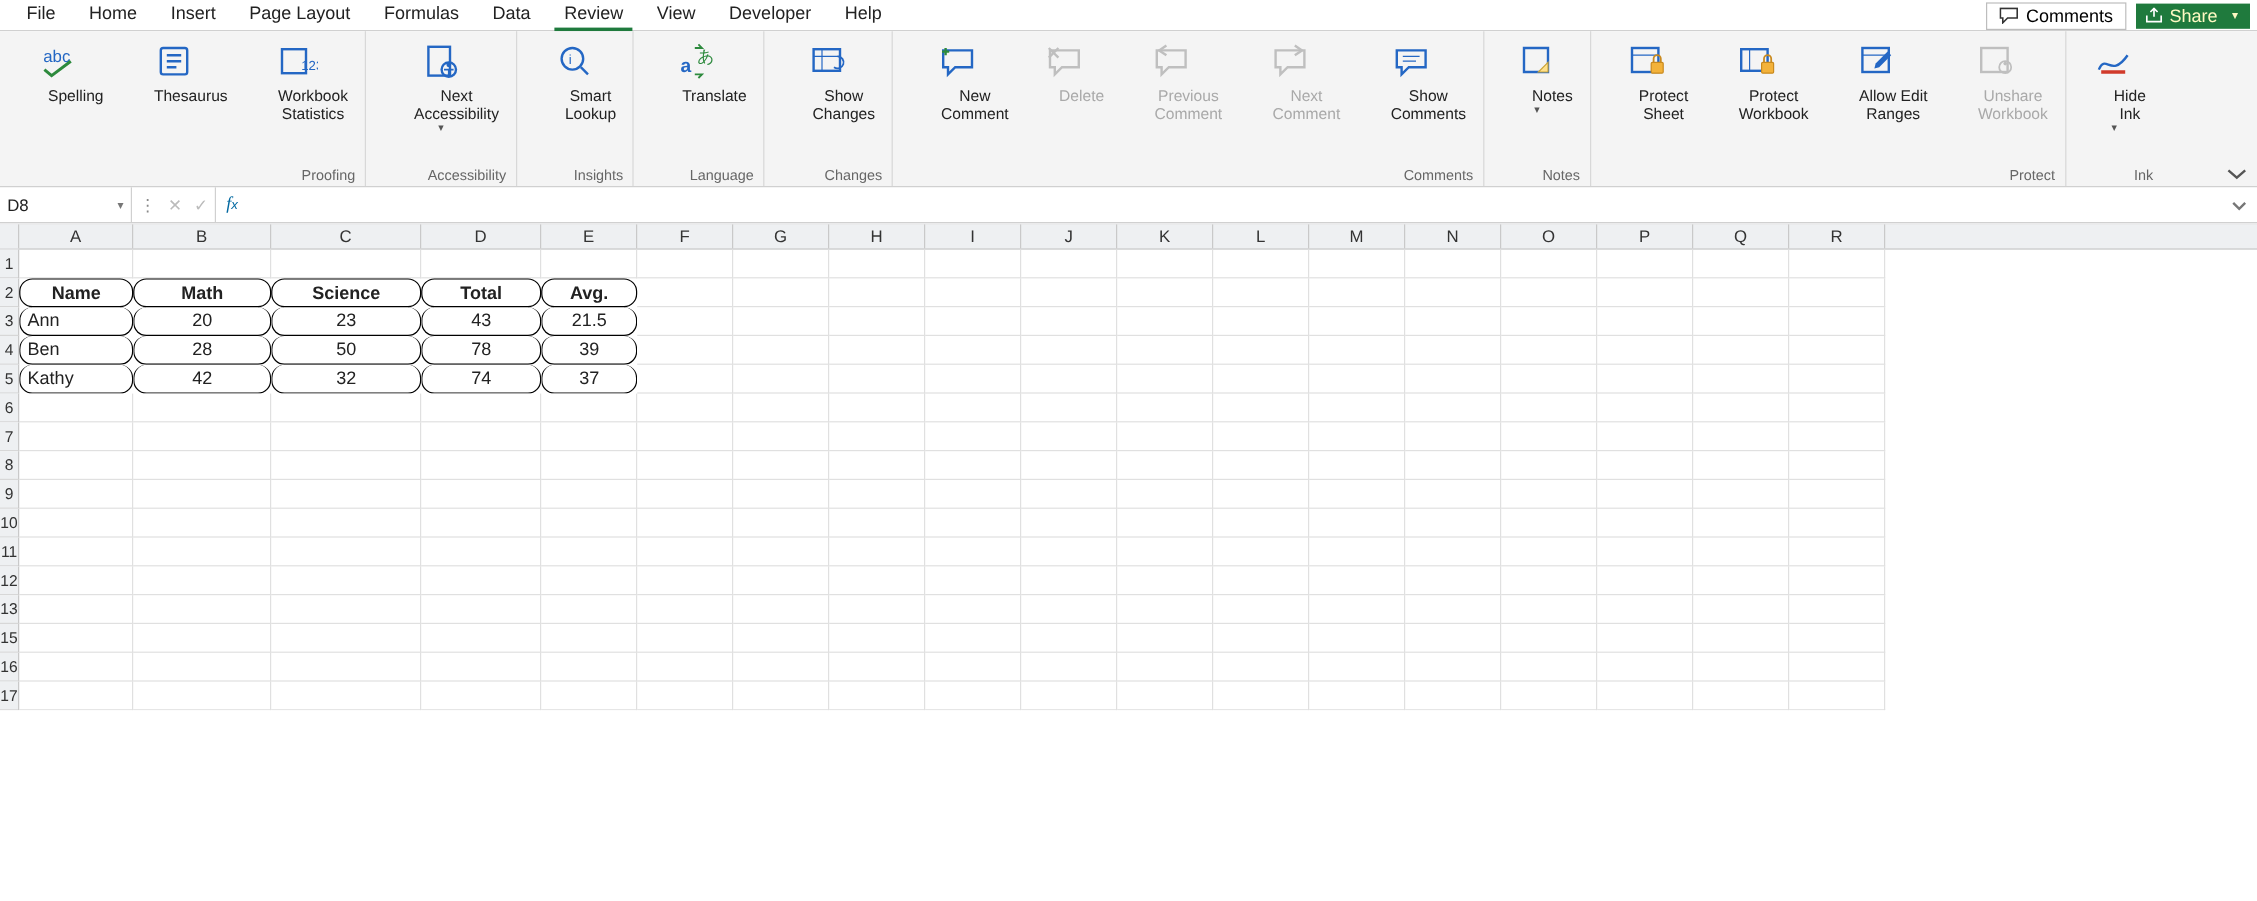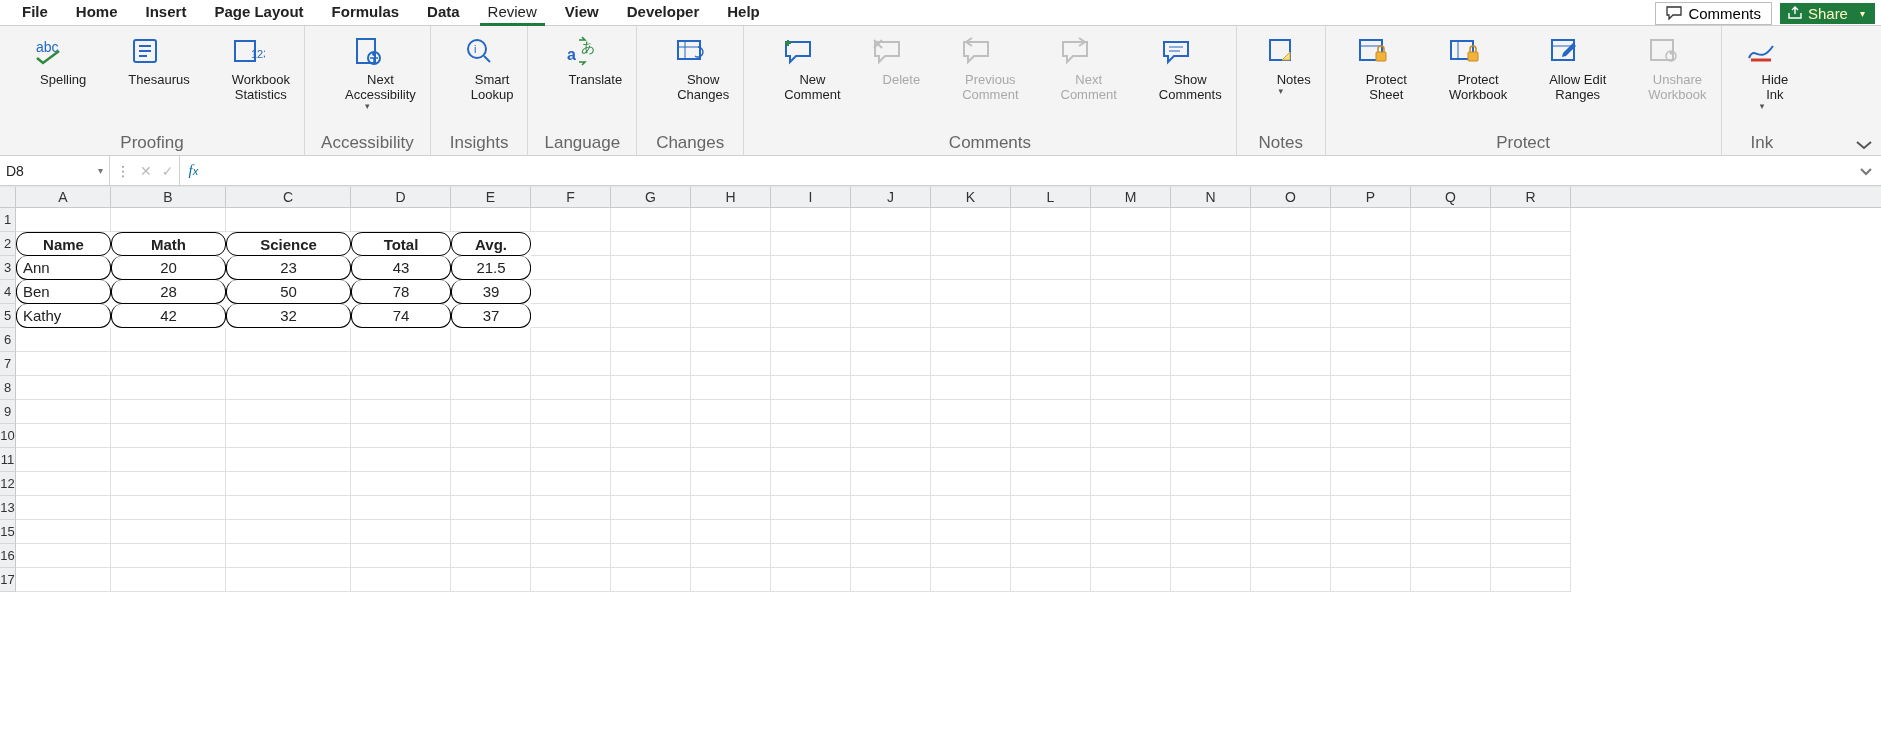--- a/index.html
+++ b/index.html
@@ -1,32 +1,32 @@
 <!DOCTYPE html>
 <html><head>
 <meta charset="utf-8">
 <style>
   * { box-sizing: border-box; margin: 0; padding: 0; font-family: "Segoe UI", Arial, sans-serif; }
   body { background: #fff; font-size: 14px; color: #222; width:1881px; }
 
   
   .tabs { display:flex; align-items:flex-end; height:26px; background:#fff; border-bottom:1px solid #d0d0d0; padding-left:8px; position:relative;}
-  .tab { padding:4px 14px 5px; font-size:15px; cursor:pointer; position:relative;font-weight:bold;}
+  .tab { padding:4px 14px 5px; font-size:15px; cursor:pointer; position:relative;}
   .tab.active { font-weight:400; }
   .tab.active::after{content:"";position:absolute;left:6px;right:6px;bottom:-1px;height:3px;background:#1f7a3d;}
   .tabs-right{position:absolute; right:6px; top:0; display:flex; gap:8px; align-items:center; height:26px;}
   .btn-comments{border:1px solid #bdbdbd; background:#fff; padding:2px 10px; font-size:15px; display:flex; gap:6px; align-items:center; cursor:pointer;}
   .btn-share{background:#1f7a3d; color:#fef9c3; padding:2px 10px 2px 8px; font-size:15px; display:flex; gap:6px; align-items:center; cursor:pointer; border:none;}
   .btn-share .chev{font-size:10px; padding-left:6px;}
 
   
   .ribbon{background:#f4f4f4; border-bottom:1px solid #d0d0d0; display:flex; position:relative; height:130px;}
   .group{border-right:1px solid #d8d8d8; padding:4px 8px 0; display:flex; flex-direction:column; align-items:center; justify-content:space-between;}
   .group-items{display:flex; gap:4px; align-items:flex-start; flex:1;}
-  .group-label{font-size:17px; color:#666; padding:4px 0 2px; text-align:center; width:100%;}
+  .group-label{font-size:12px; color:#666; padding:4px 0 2px; text-align:right; width:100%;}
   .rbtn{display:flex; flex-direction:column; align-items:center; justify-content:flex-start; padding:4px 6px 0; min-width:50px; cursor:pointer; text-align:center;}
   .rbtn.disabled{color:#a9a9a9; cursor:default;}
   .rbtn .ic{height:34px; display:flex; align-items:center; justify-content:center;}
   .rbtn .lbl{font-size:13px; line-height:15px; padding-top:4px; white-space:pre-line;margin-left:26px;}
   .rbtn .drop{font-size:9px; color:#555; line-height:8px;}
   .ribbon-collapse{position:absolute; right:8px; bottom:4px; cursor:pointer;}
 
   
   .fbar{display:flex; align-items:center; border-bottom:1px solid #d0d0d0; background:#fff; height:30px;}
   .namebox{width:110px; border-right:1px solid #d0d0d0; padding:0 6px; font-size:14px; display:flex; align-items:center; justify-content:space-between; height:100%;}

